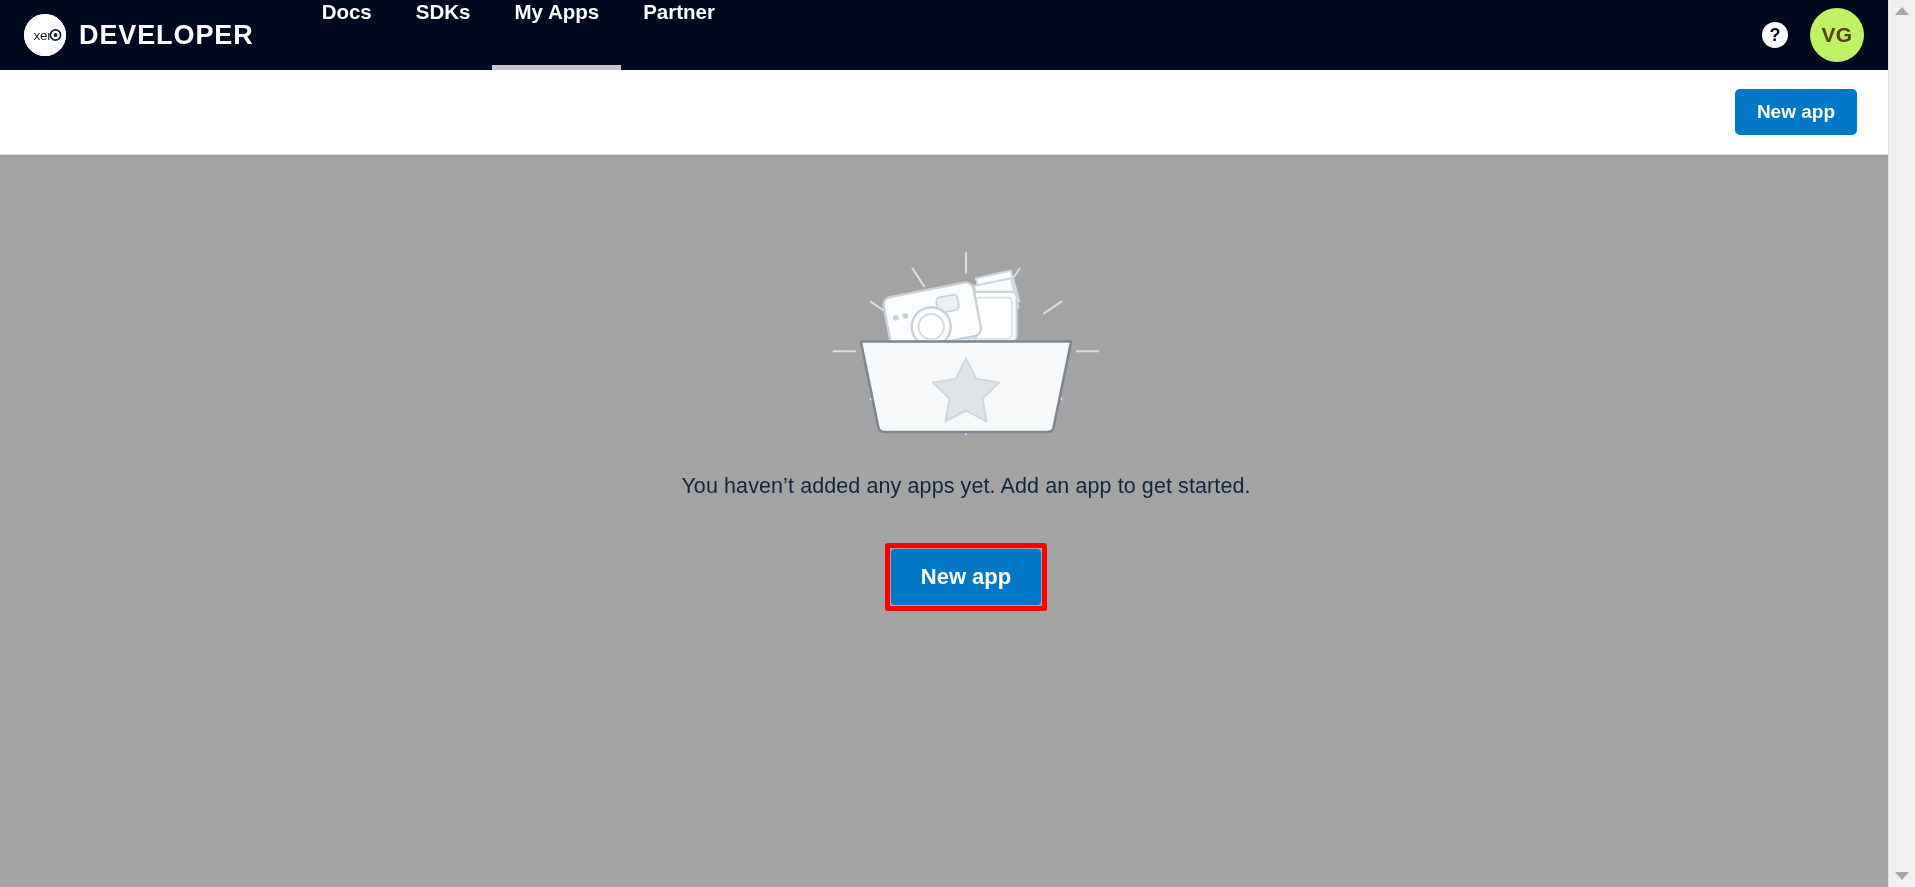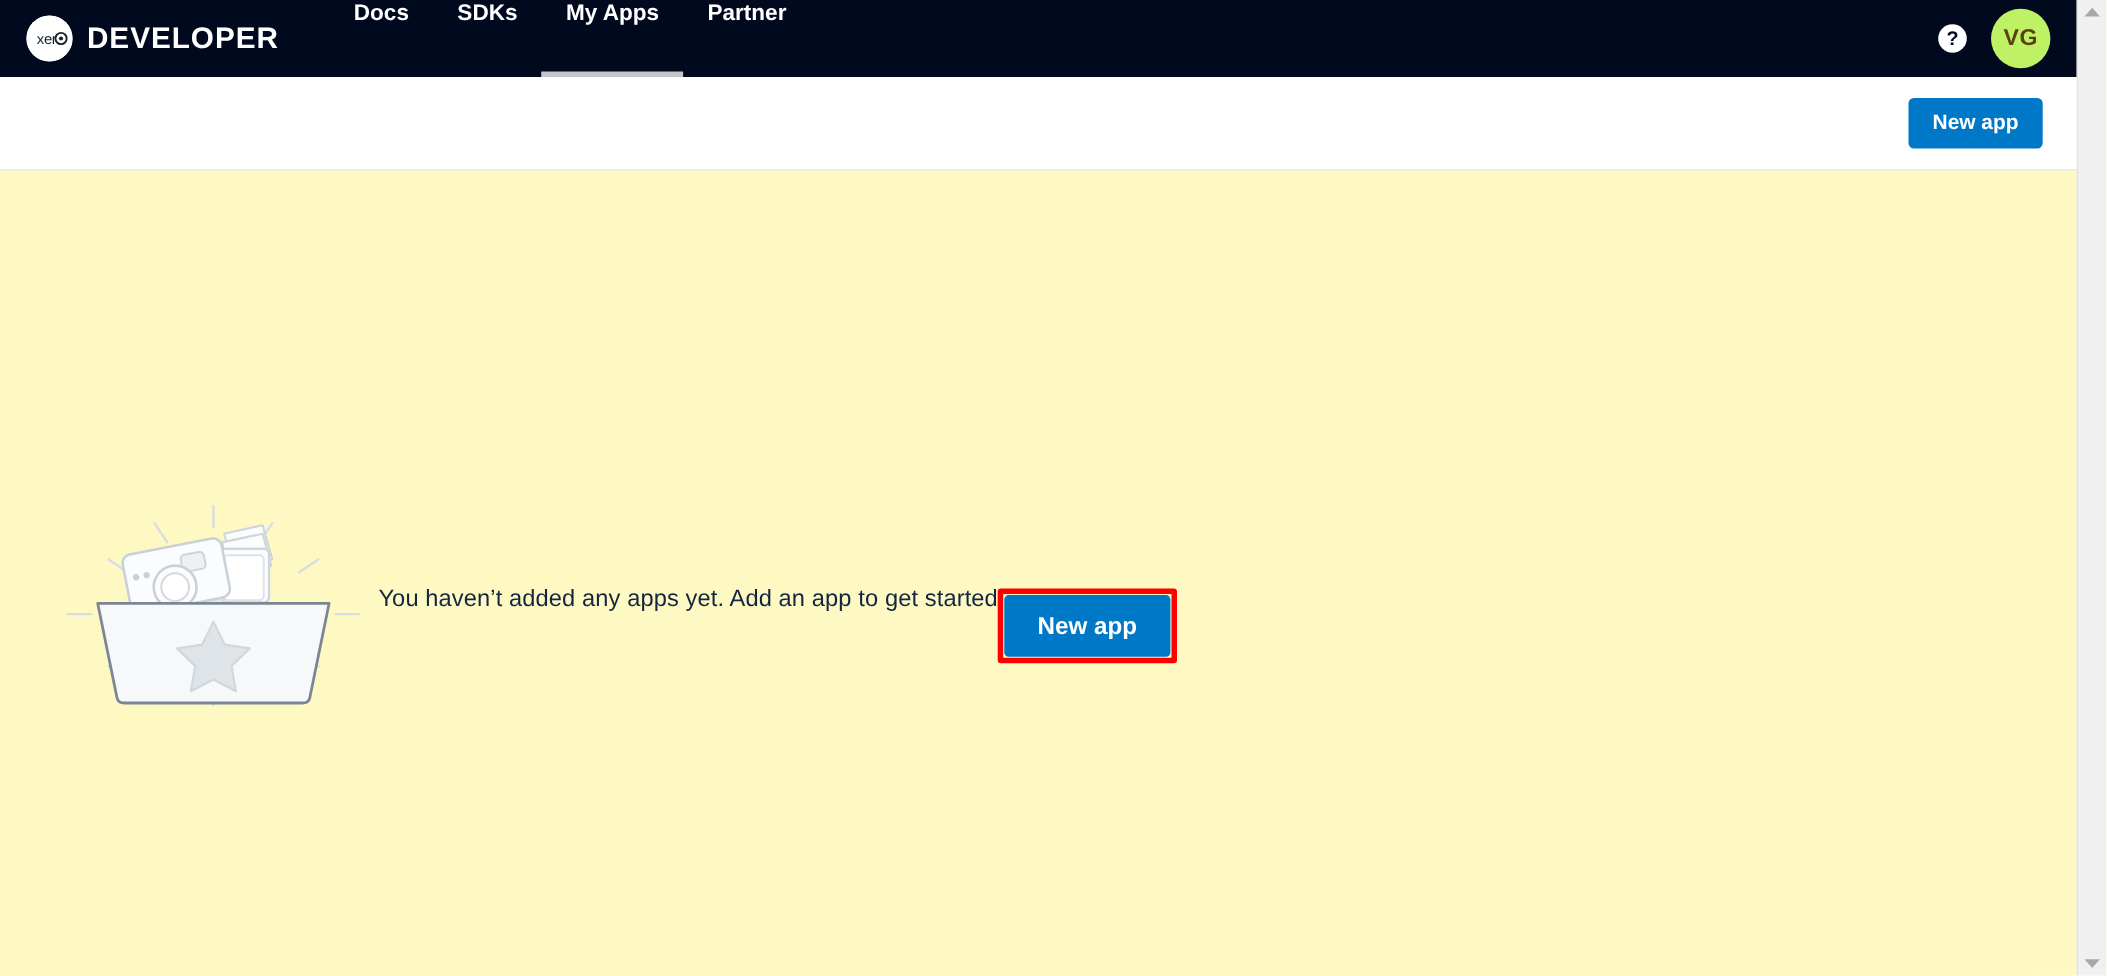--- a/index.html
+++ b/index.html
@@ -162,22 +162,23 @@
     font-weight: bold;
     padding: 13px 22px;
     cursor: pointer;
     line-height: 1.1;
     white-space: nowrap;
   }
 
   
   .main {
     flex: 1 1 auto;
-    background: #fef9c3;
-    display: flex;
+    background: #a3a3a3;
+    display: flex;
+    flex-direction: column;
     align-items: center;
     padding-top: 96px;
     overflow: hidden;
     padding-left: 44px;
   }
 
   .empty-illustration {
     width: 300px;
     height: 185px;
     margin-bottom: 38px;

